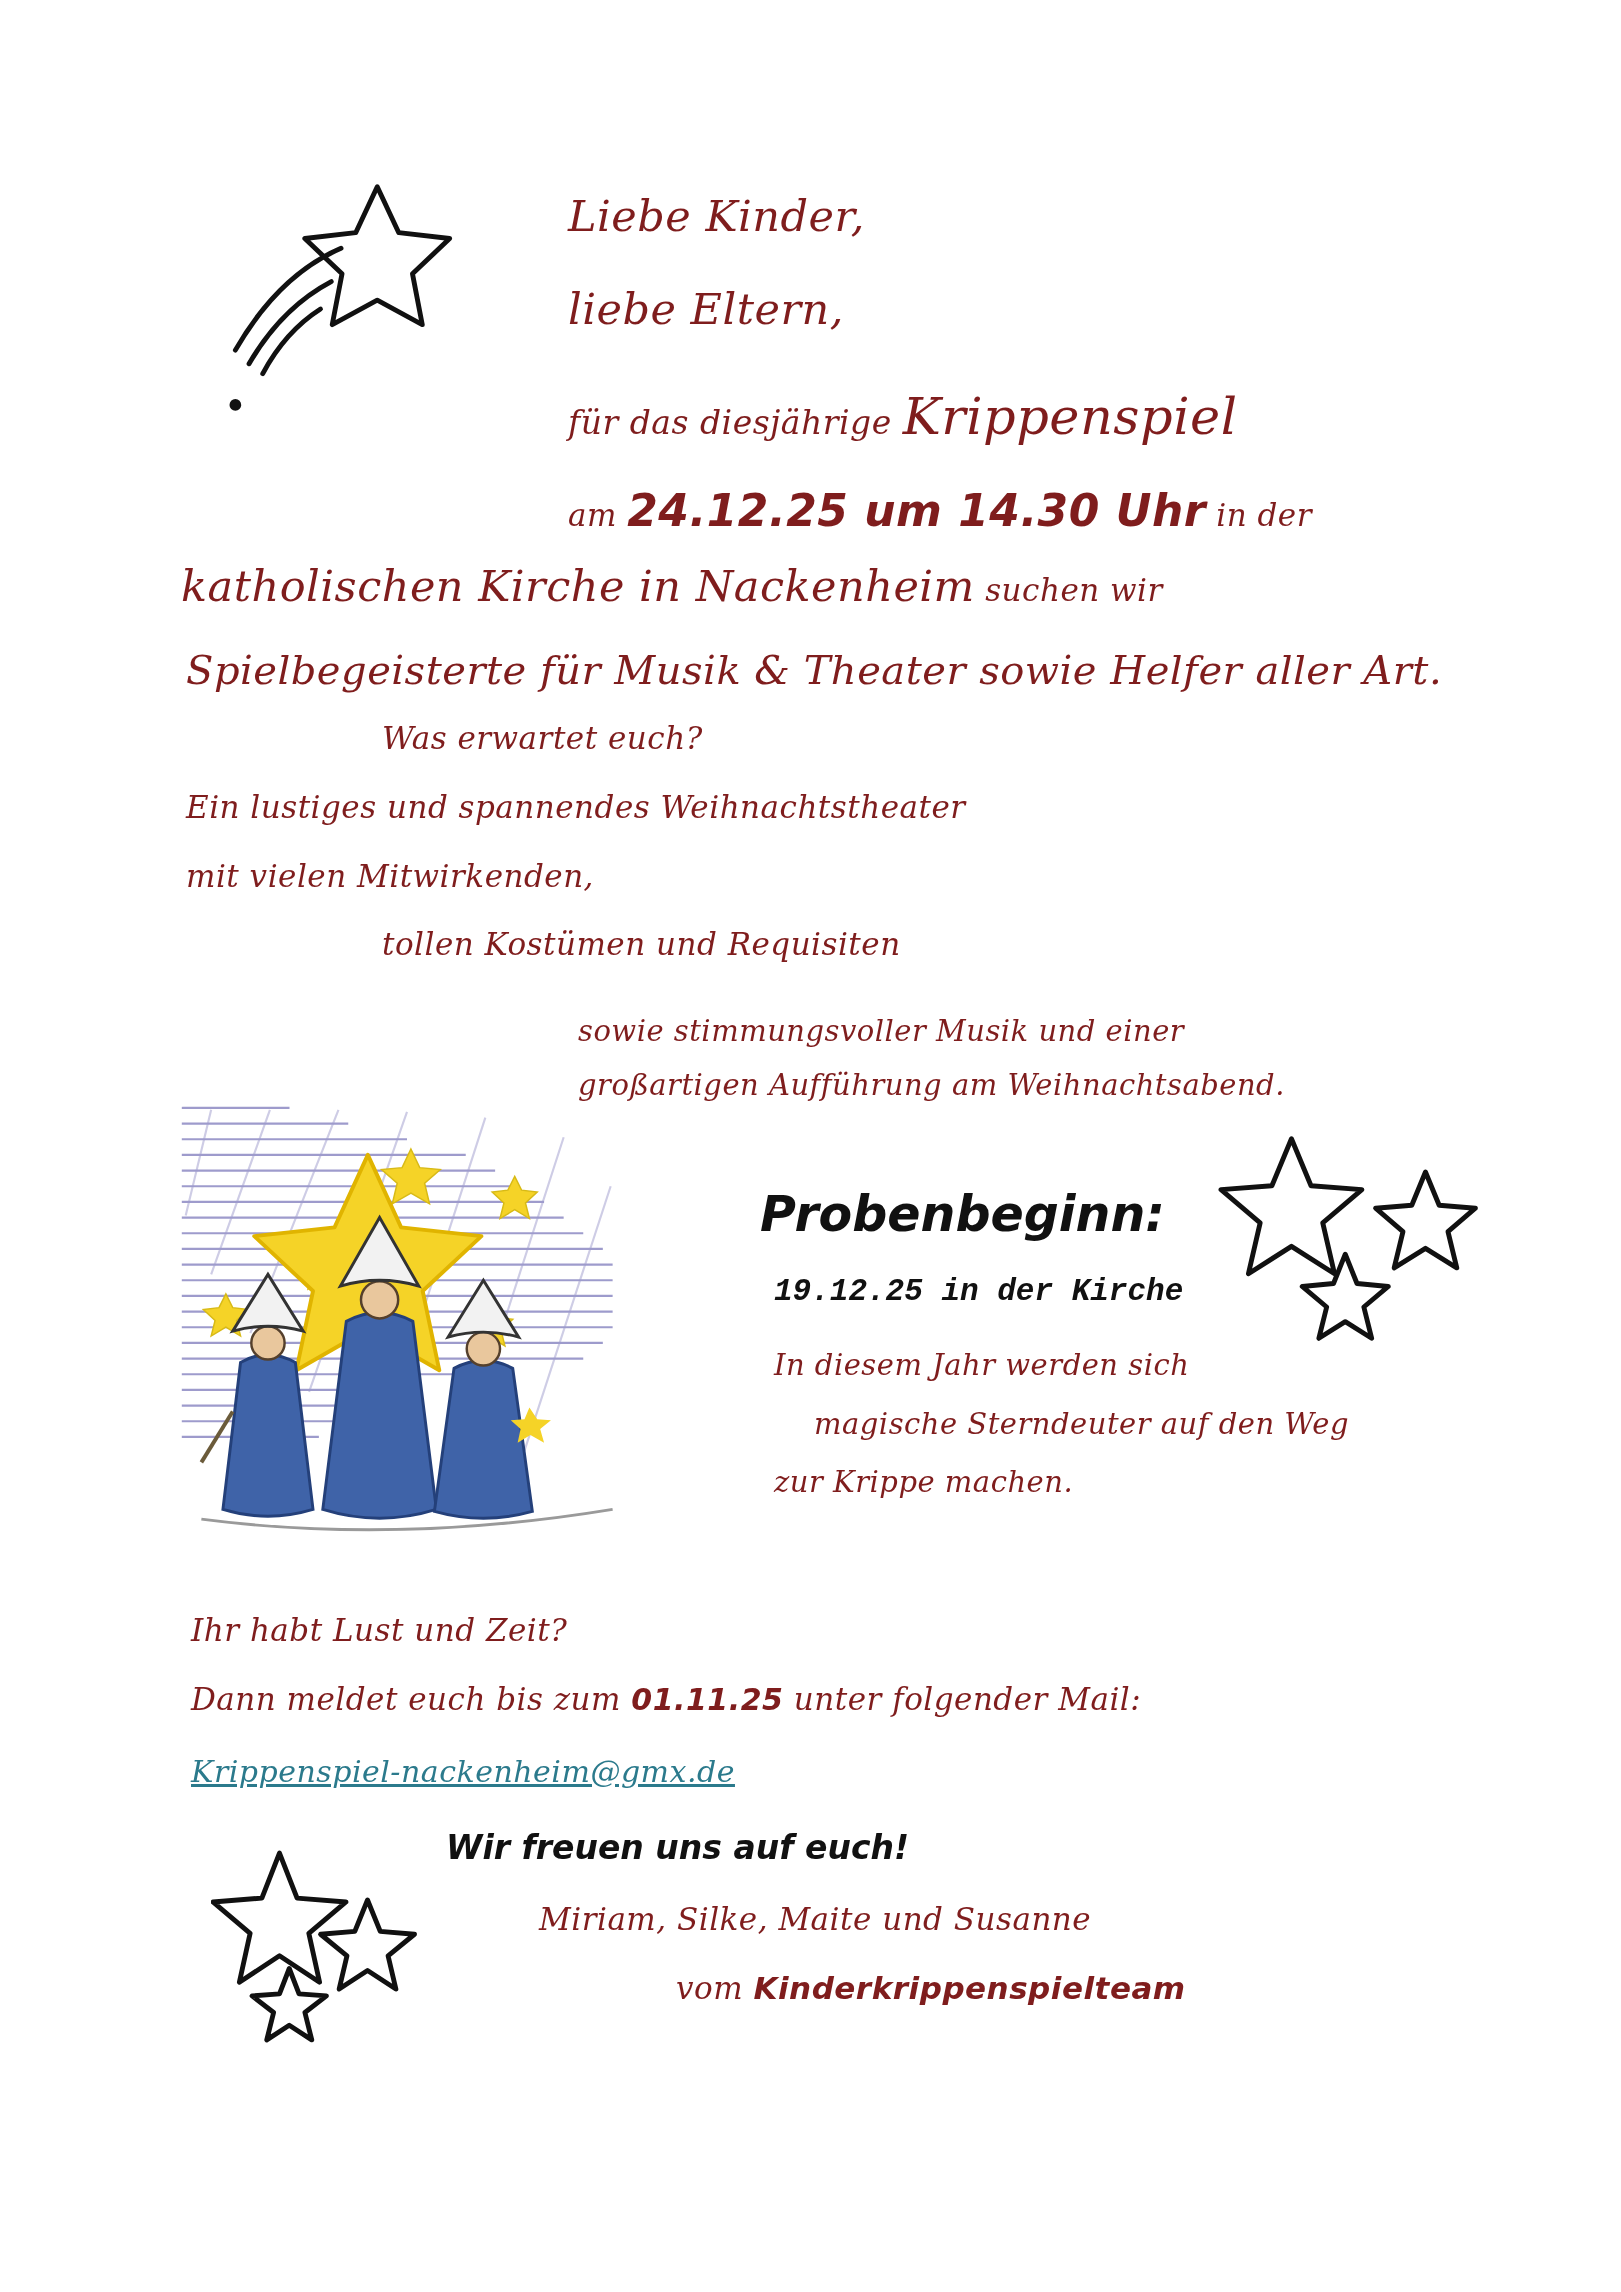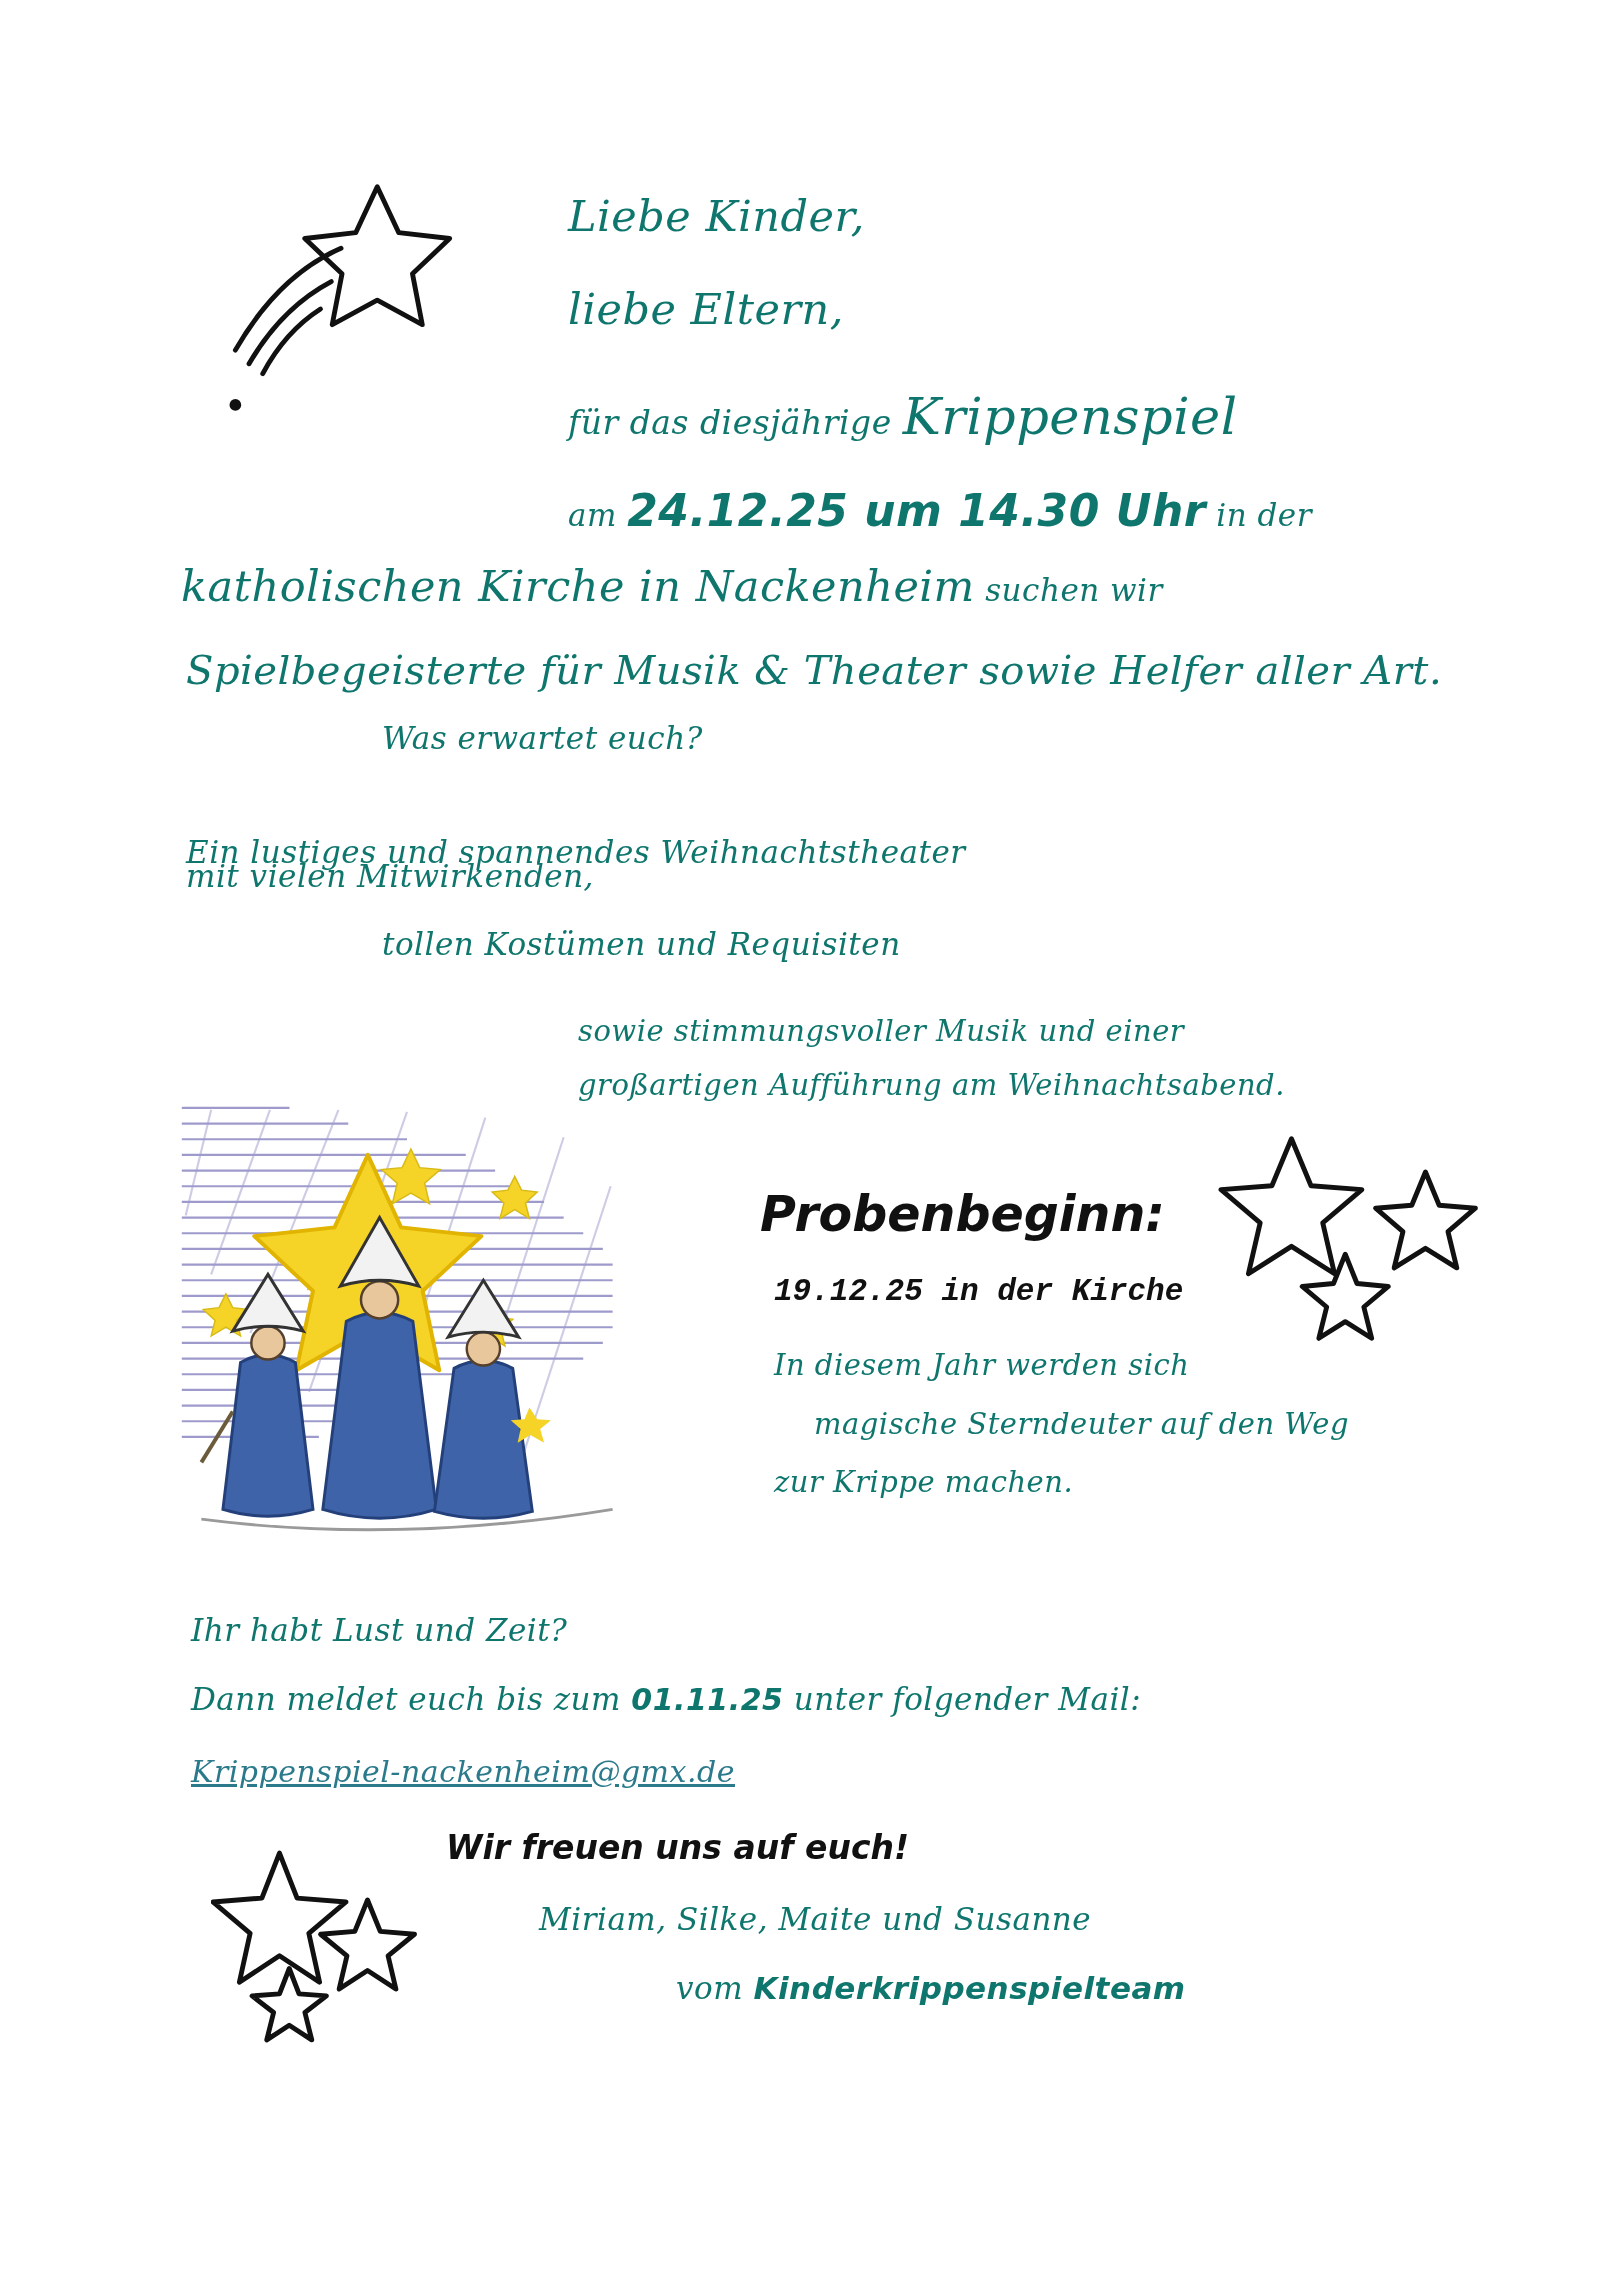--- a/index.html
+++ b/index.html
@@ -15,21 +15,21 @@
     background: #ffffff;
     overflow: hidden;
     font-family: "DejaVu Serif", serif;
     color: #111111;
   }
 
   
   .hand {
     font-family: "DejaVu Serif", serif;
     font-style: italic;
-    color: #0f766e;
+    color: #7f1d1d;
     letter-spacing: 0.5px;
     white-space: nowrap;
   }
 
   .line { position: absolute; }
 
   
   .l-greet1 { left: 568px; top: 191px;  font-size: 43px; }
   .l-greet2 { left: 568px; top: 284px;  font-size: 43px; }
 
@@ -39,21 +39,21 @@
   .l-am     { left: 568px; top: 485px;  font-size: 31px; }
   .l-am .datum { font-size: 44px; font-weight: bold; 
                  font-family: "DejaVu Sans", sans-serif; }
 
   .l-kirche { left: 181px; top: 561px;  font-size: 43px; }
   .l-kirche .small { font-size: 31px; }
 
   .l-spiel  { left: 186px; top: 647px;  font-size: 40px; }
 
   .l-was    { left: 382px; top: 720px;  font-size: 31px; }
-  .l-theater{ left: 186px; top: 834px;  font-size: 31px; }
+  .l-theater{ left: 186px; top: 789px;  font-size: 31px; }
   .l-mit    { left: 186px; top: 858px;  font-size: 31px; }
   .l-kost   { left: 382px; top: 926px;  font-size: 31px; }
   .l-musik1 { left: 578px; top: 1014px; font-size: 29px; }
   .l-musik2 { left: 578px; top: 1068px; font-size: 29px; }
 
   
   .l-proben { left: 760px; top: 1186px; font-size: 49px;
               font-weight: bold; font-style: italic;
               font-family: "DejaVu Sans", sans-serif; }
   .l-probendate { left: 774px; top: 1274px; font-size: 31px;

